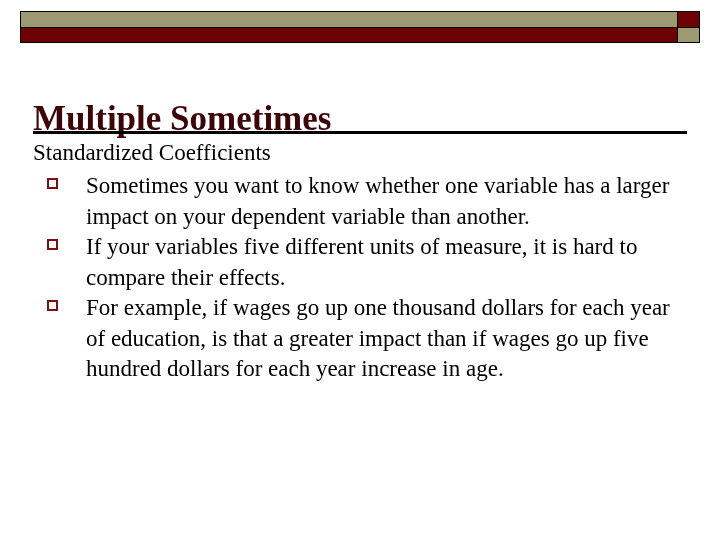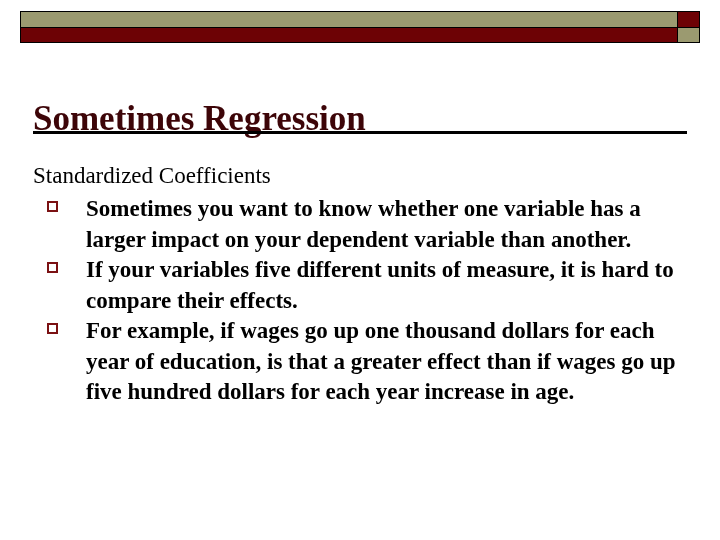--- a/index.html
+++ b/index.html
@@ -92,21 +92,21 @@
     top: 131px;
     width: 654px;
     height: 3px;
     background: #000000;
   }
 
   
   .body-area {
     position: absolute;
     left: 33px;
-    top: 160px;
+    top: 137px;
     width: 660px;
     color: #000000;
   }
   .lead-line {
     font-size: 23px;
     line-height: 31px;
     color: #000000;
     margin: 0 0 3px 0;
   }
   .bullet-list {
@@ -126,53 +126,52 @@
     left: 14px;
     top: 7px;
     width: 11px;
     height: 11px;
     box-sizing: border-box;
     border: 2px solid #7b1113;
     background: transparent;
   }
   .bullet-text {
     display: block;
-    font-weight: bold;
   }
 </style>
 </head>
 <body>
 
 <div class="slide-root">
 
   <div class="header-banner">
     <div class="banner-main">
       <div class="band-top"></div>
       <div class="band-bottom"></div>
     </div>
     <div class="banner-cap">
       <div class="cap-top"></div>
       <div class="cap-bottom"></div>
     </div>
   </div>
 
-  <h1 class="slide-title">Sometimes Regression</h1>
+  <h1 class="slide-title">Multiple Sometimes</h1>
   <div class="title-rule"></div>
 
   <div class="body-area">
     <p class="lead-line">Standardized Coefficients</p>
     <ul class="bullet-list">
       <li class="bullet-item">
         <span class="bullet-marker"></span>
         <span class="bullet-text">Sometimes you want to know whether one variable has a larger impact on your dependent variable than another.</span>
       </li>
       <li class="bullet-item">
         <span class="bullet-marker"></span>
         <span class="bullet-text">If your variables five different units of measure, it is hard to compare their effects.</span>
       </li>
       <li class="bullet-item">
         <span class="bullet-marker"></span>
-        <span class="bullet-text">For example, if wages go up one thousand dollars for each year of education, is that a greater effect than if wages go up five hundred dollars for each year increase in age.</span>
+        <span class="bullet-text">For example, if wages go up one thousand dollars for each year of education, is that a greater impact than if wages go up five hundred dollars for each year increase in age.</span>
       </li>
     </ul>
   </div>
 
 </div>
 
 </body></html>

